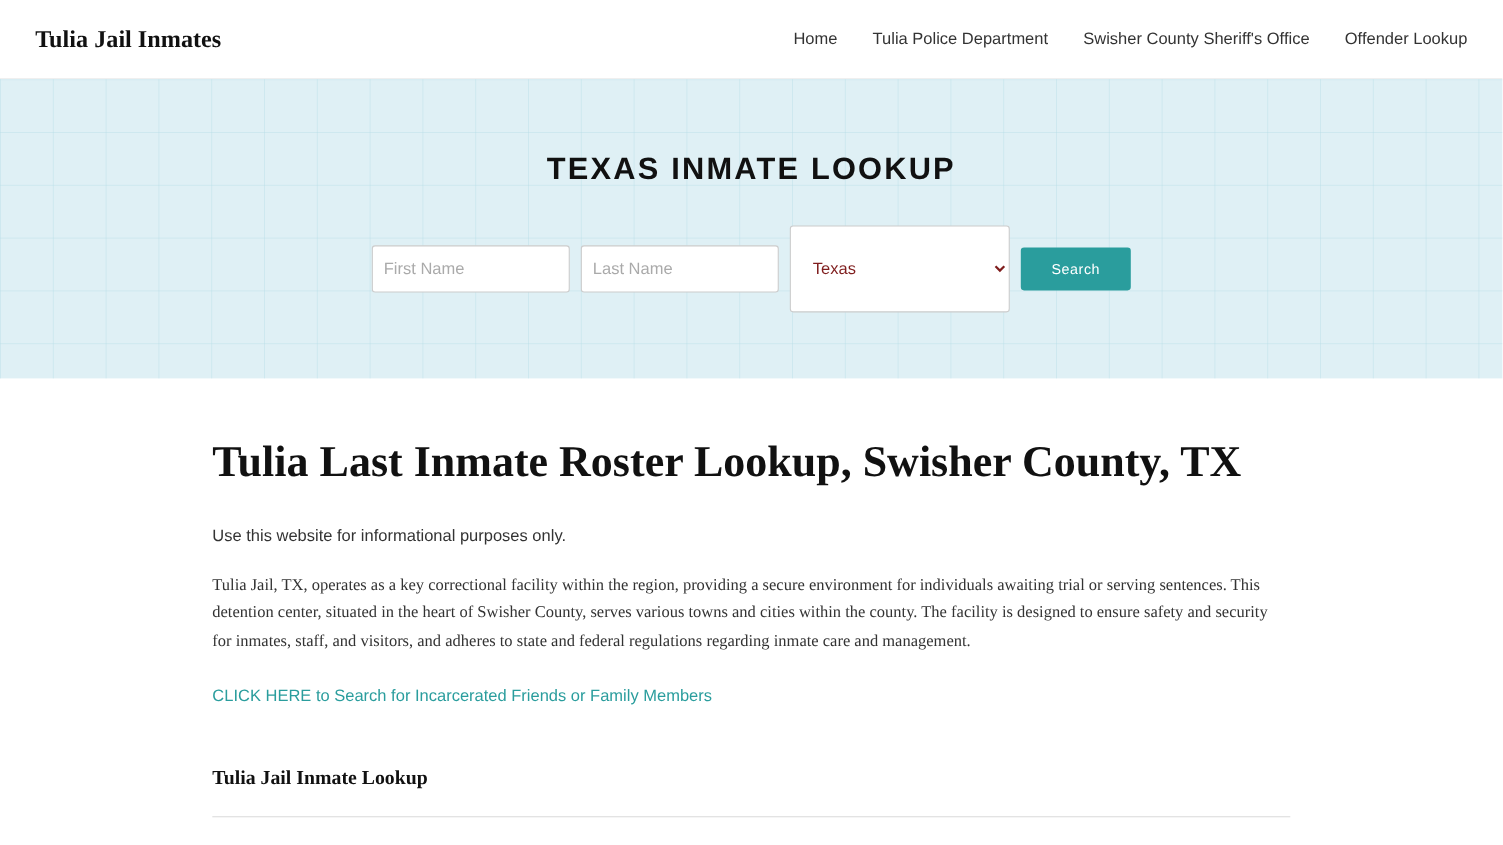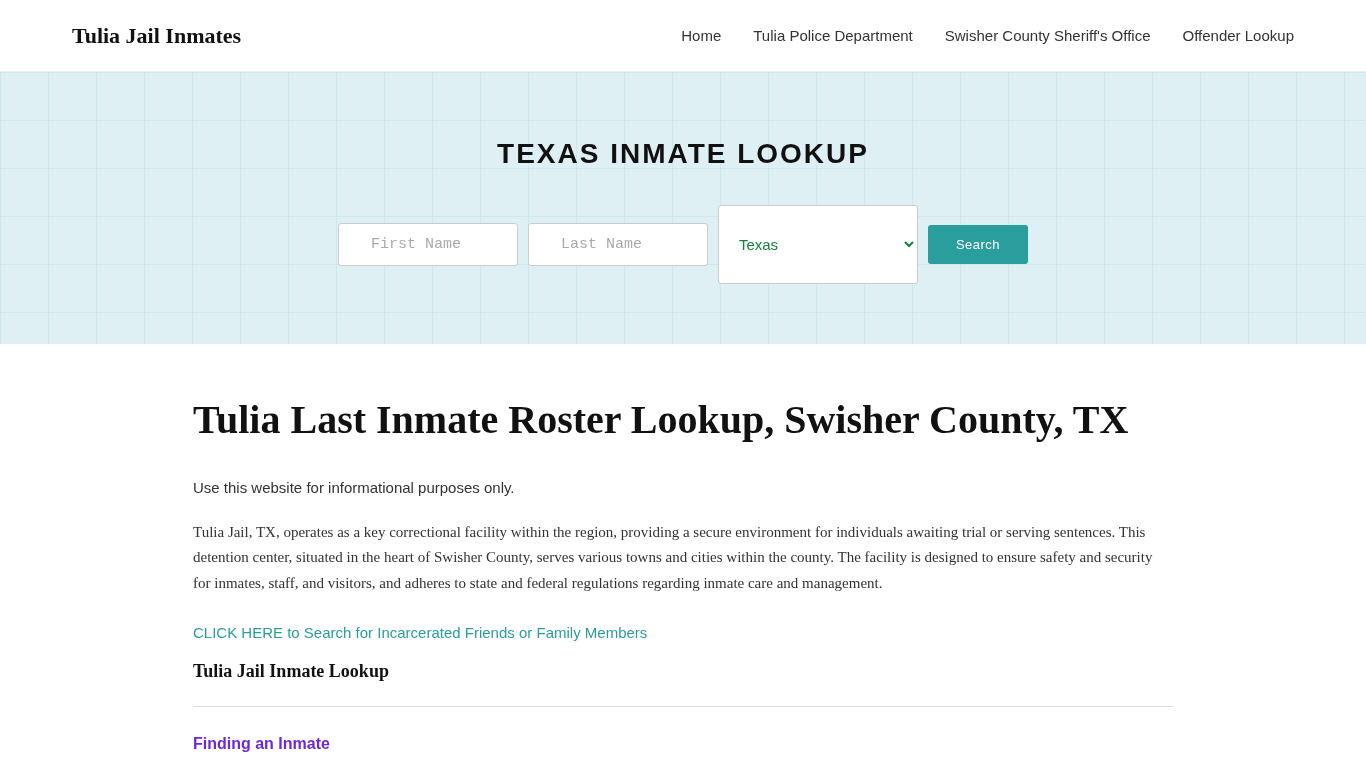--- a/index.html
+++ b/index.html
@@ -14,21 +14,21 @@
       background: #fff;
       font-size: 16px;
       line-height: 1.6;
     }
 
     
     .site-header {
       display: flex;
       align-items: center;
       justify-content: space-between;
-      padding: 18px 72px;
+      padding: 18px 32px;
       border-bottom: 1px solid #eee;
       background: #fff;
     }
 
     .site-title {
       font-size: 22px;
       font-weight: 900;
       font-family: Georgia, serif;
       color: #111;
       text-decoration: none;
@@ -70,43 +70,43 @@
 
     .search-form {
       display: flex;
       justify-content: center;
       align-items: center;
       gap: 10px;
       flex-wrap: wrap;
     }
 
     .search-form input[type="text"] {
-      padding: 12px 32px;
+      padding: 12px 10px;
       font-size: 15px;
       border: 1px solid #ccc;
       border-radius: 3px;
       width: 180px;
-      font-family: Liberation Mono, monospace;
+      font-family: Liberation Sans, sans-serif;
       color: #0f766e;
       background: #fff;
     }
 
     .search-form input[type="text"]::placeholder {
       color: #aaa;
     }
 
     .search-form select {
       padding: 29px 16px;
       font-size: 15px;
       border: 1px solid #ccc;
       border-radius: 3px;
       width: 200px;
       background: #fff;
       font-family: Arial, sans-serif;
-      color: #15803d;
+      color: #7f1d1d;
       appearance: auto;
     }
 
     .search-btn {
       padding: 12px 28px;
       background-color: #2a9d9d;
       color: #fff;
       border: none;
       border-radius: 3px;
       font-size: 13px;
@@ -147,21 +147,21 @@
       font-family: Liberation Serif, serif;
     }
 
     .cta-link {
       color: #2a9d9d;
       text-decoration: none;
       font-size: 15px;
       font-family: Arial, sans-serif;
       font-weight: 500;
       display: inline-block;
-      margin-bottom: 12px;
+      margin-bottom: 48px;
     }
 
     .section-heading {
       font-size: 18px;
       font-weight: 900;
       font-family: Georgia, serif;
       margin-bottom: 16px;
       color: #111;
     }
 

